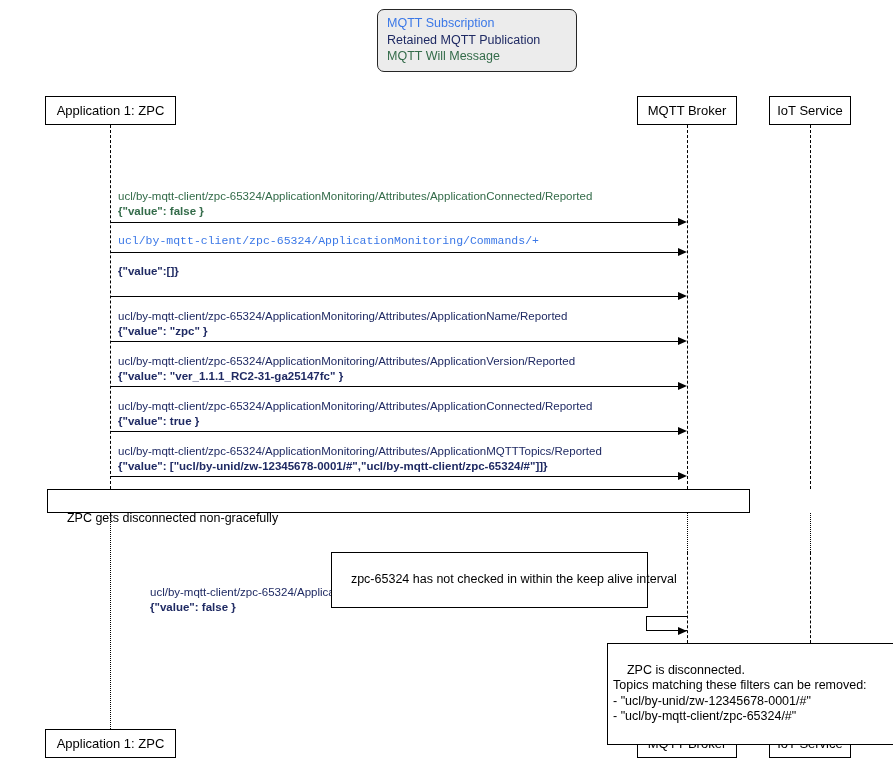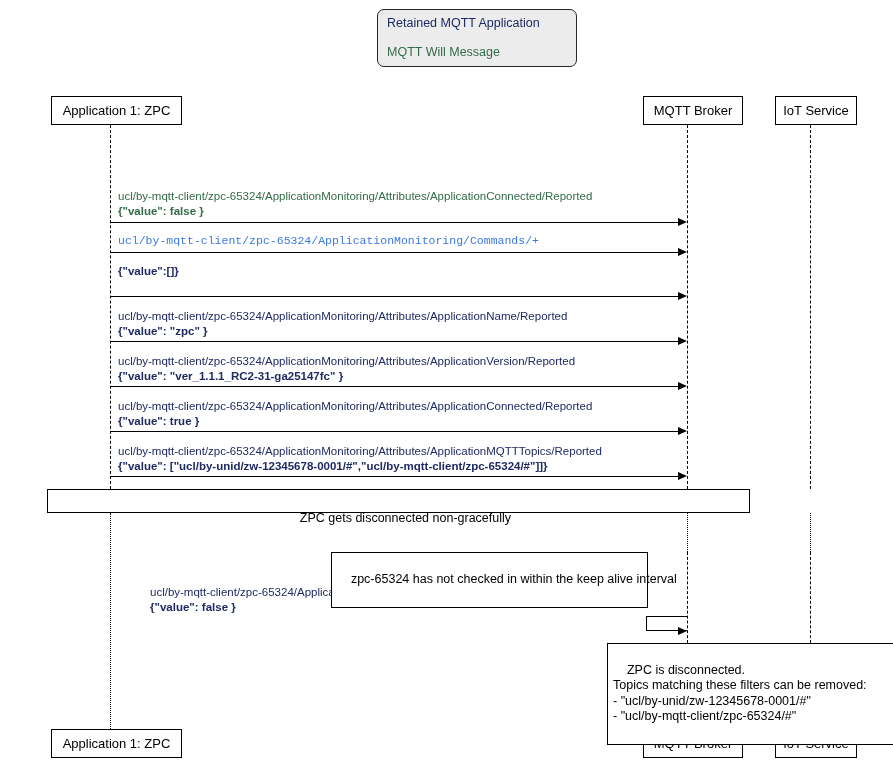--- a/index.html
+++ b/index.html
@@ -46,21 +46,20 @@
     box-sizing: border-box;
     border: 1px solid #000000;
     background: #ffffff;
     font-size: 13px;
     text-align: center;
     line-height: 1;
     display: flex;
     align-items: center;
     justify-content: center;
     z-index: 5;
-    margin-left: 6px;
   }
 
   
   .lifeline {
     position: absolute;
     width: 0;
     border-left: 1px dashed #000000;
     z-index: 0;
   }
   .lifeline.dotted {
@@ -73,21 +72,20 @@
     box-sizing: border-box;
     border: 1px solid #000000;
     background: #ffffff;
     font-size: 12.5px;
     line-height: 15.5px;
     padding: 3px 5px 4px 5px;
     z-index: 6;
     white-space: pre;
   }
   .note.center {
-    text-align: center;
     padding-top: 5px;
     padding-bottom: 5px;
   }
 
   
   .msg {
     position: absolute;
     z-index: 4;
   }
   .msg-label {
@@ -132,24 +130,27 @@
   <div class="lifeline dotted" style="left:687px; top:513px; height:39px;"></div>
   <div class="lifeline" style="left:687px; top:552px; height:91px;"></div>
   <div class="lifeline" style="left:687px; top:713px; height:16px;"></div>
 
   <div class="lifeline" style="left:810px; top:125px; height:364px;"></div>
   <div class="lifeline dotted" style="left:810px; top:513px; height:39px;"></div>
   <div class="lifeline" style="left:810px; top:552px; height:91px;"></div>
   <div class="lifeline" style="left:810px; top:713px; height:16px;"></div>
 
   <div class="legend">
+    <div class="legend-row" style="color:#3b78e7;">
+      <span>MQTT Subscription</span>
+    </div>
     <div class="legend-row" style="color:#1f2a63;">
-      <span>Retained MQTT Application</span>
-    </div>
-    <div class="legend-row" style="color:#336b49;margin-top:12px;">
+      <span>Retained MQTT Publication</span>
+    </div>
+    <div class="legend-row" style="color:#336b49;">
       <span>MQTT Will Message</span>
     </div>
   </div>
 
   <div class="participant" style="left:45px; top:96px; width:131px; height:29px;">
     <span>Application 1: ZPC</span>
   </div>
   <div class="participant" style="left:637px; top:96px; width:100px; height:29px;">
     <span>MQTT Broker</span>
   </div>

